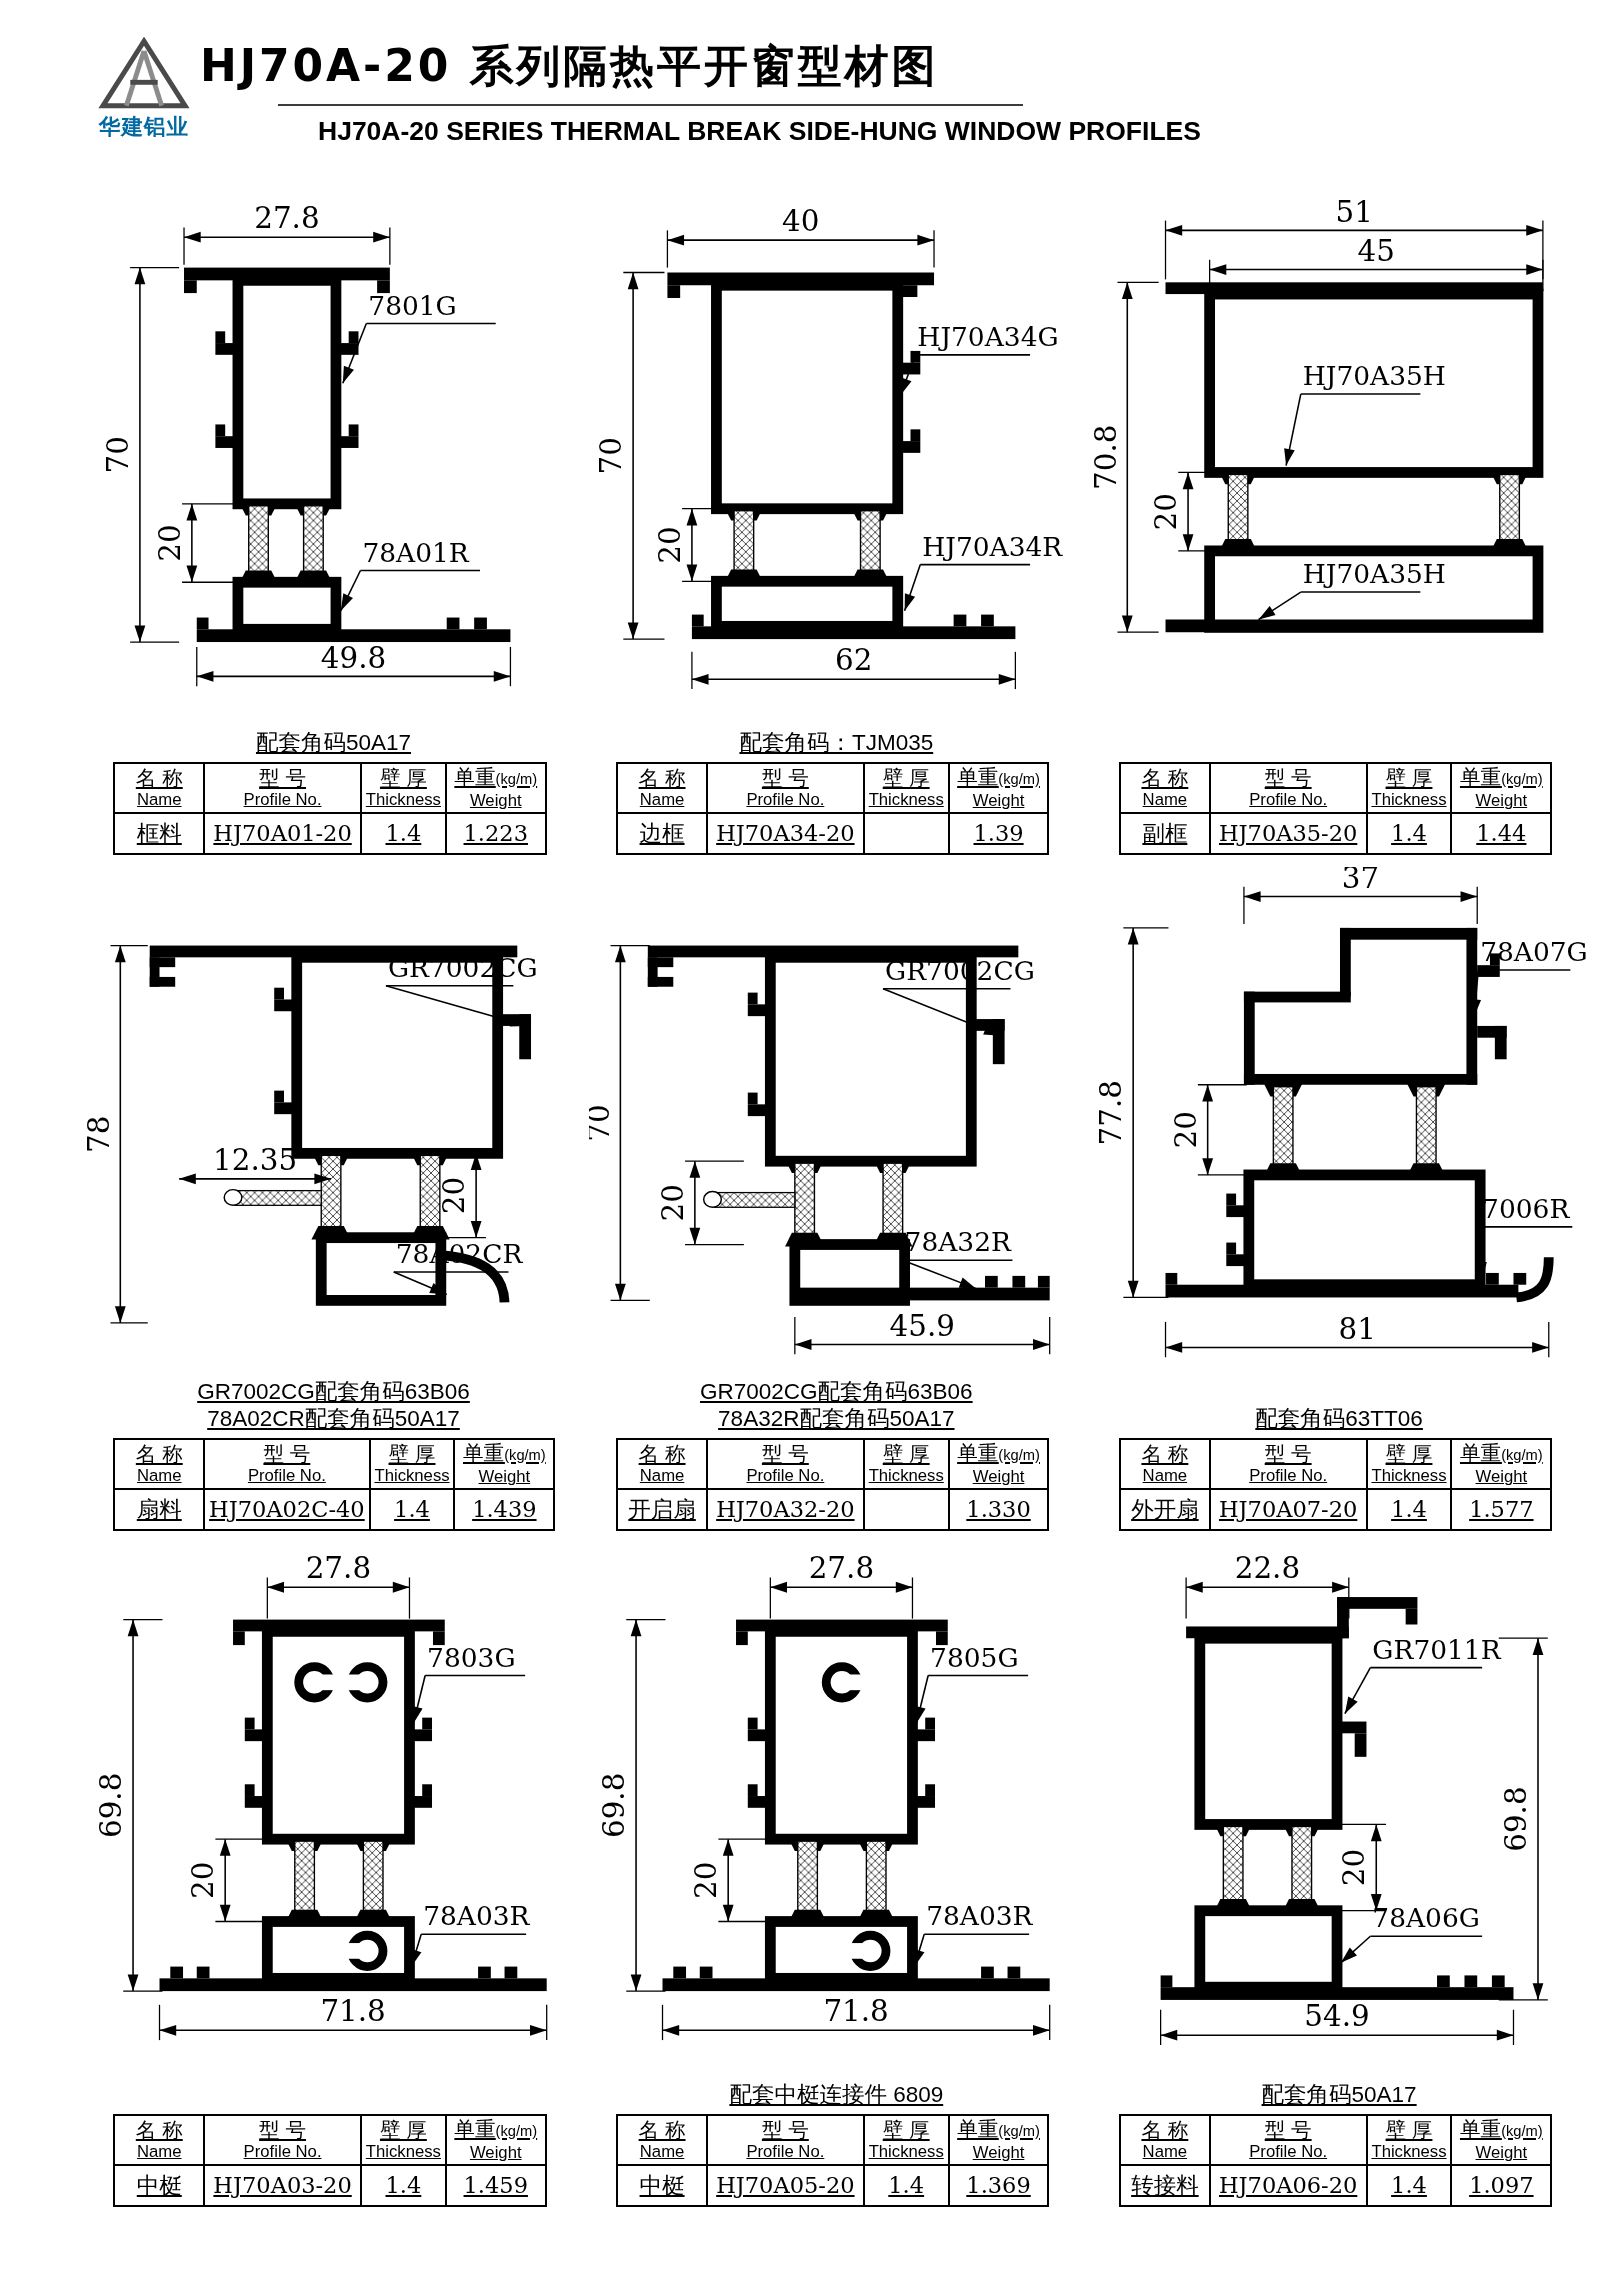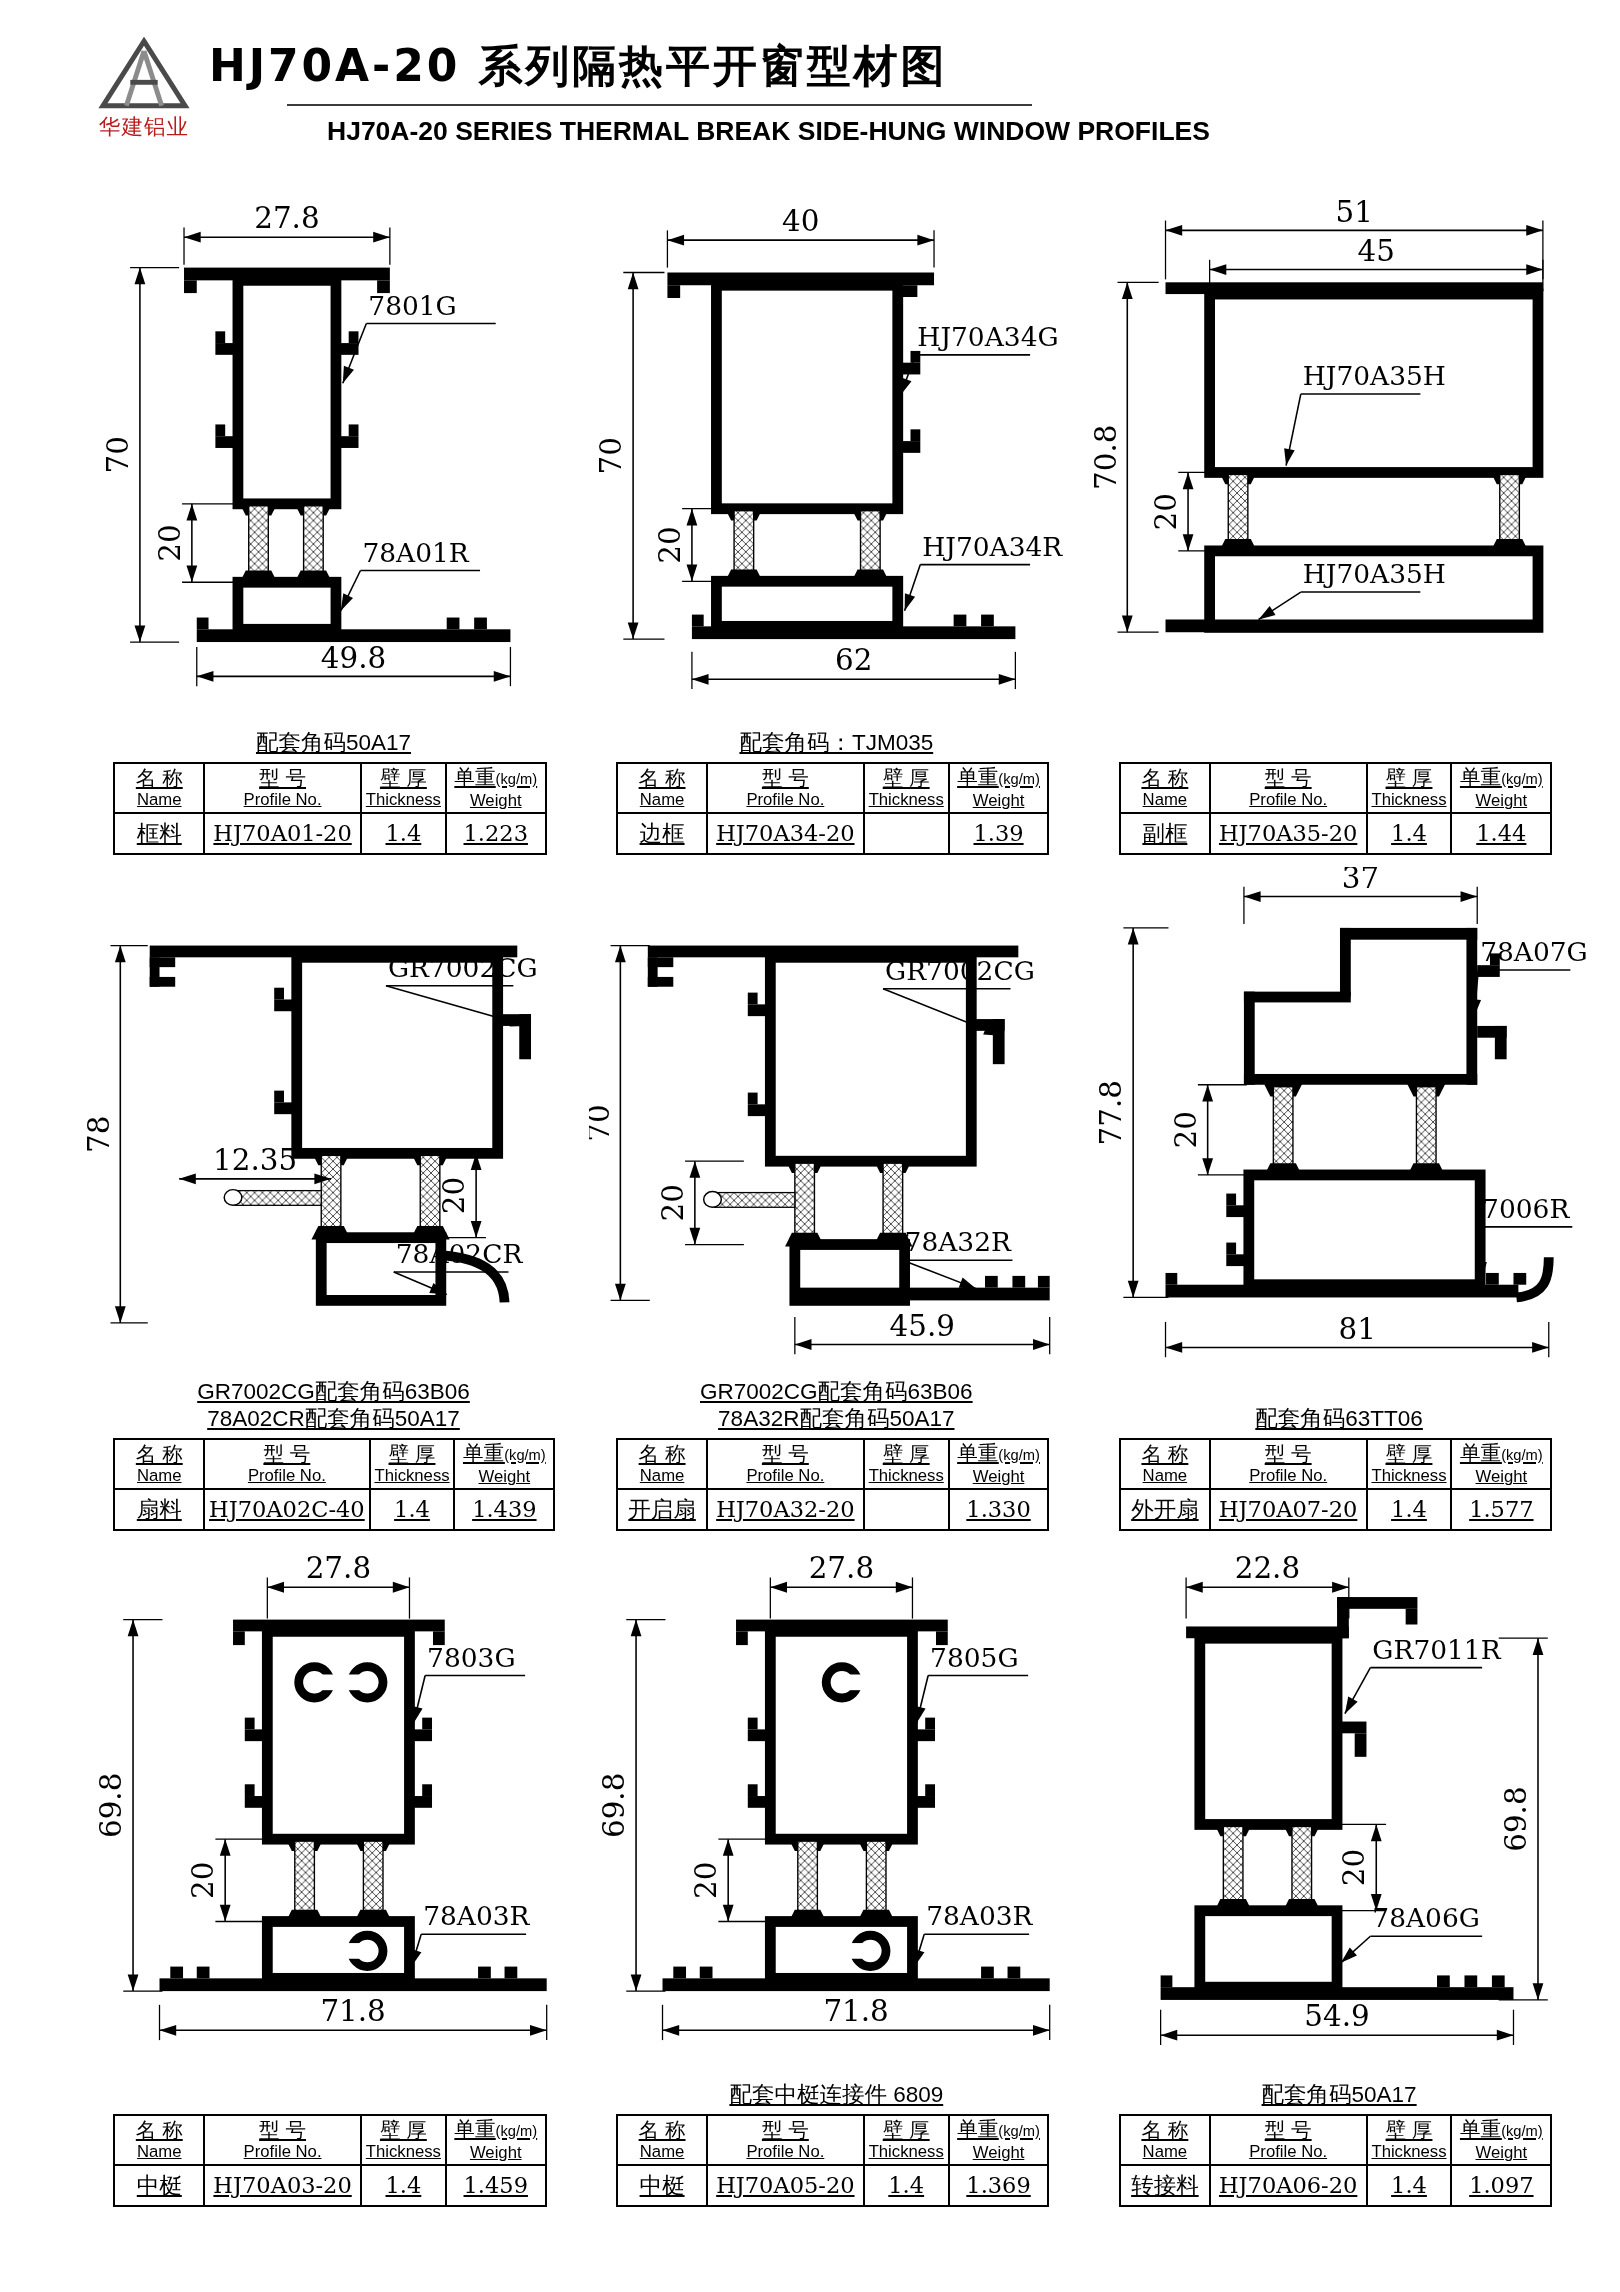--- a/index.html
+++ b/index.html
@@ -1,23 +1,23 @@
 <!DOCTYPE html>
 <html><head>
 <meta charset="utf-8">
 <style>
   html,body{margin:0;padding:0;background:#fff;}
   .page{position:relative;width:1620px;height:2293px;background:#fff;color:#000;
         font-family:"Liberation Sans",sans-serif;overflow:hidden;}
   .header{position:absolute;top:37px;left:90px;display:flex;align-items:flex-start;}
   .logo{width:108px;text-align:center;}
   .logo svg{display:block;margin:0 auto;}
-  .logo-text{font-size:21.6px;font-weight:400;color:#b91c1c;letter-spacing:1px;margin-top:2px;
+  .logo-text{font-size:21.6px;font-weight:700;color:#0369a1;letter-spacing:1px;margin-top:2px;
              font-family:"DejaVu Sans",sans-serif;white-space:nowrap;}
-  .title-wrap{margin-left:11px;width:823px;}
+  .title-wrap{margin-left:2px;width:823px;}
   .title{font-size:44px;font-weight:700;letter-spacing:2.9px;font-family:"DejaVu Sans",sans-serif;white-space:nowrap;}
   .rule{border-bottom:2.9px solid #3c3c3c;margin-top:7.8px;margin-left:78px;}
   .subtitle{font-size:26.5px;font-weight:600;margin-top:9.8px;text-align:center;padding-left:118px;
             font-family:"Liberation Sans",sans-serif;white-space:nowrap;}
   .grid{position:absolute;top:191px;left:86px;display:grid;grid-template-columns:repeat(3,495px);column-gap:7.8px;text-decoration:underline;}
   .cell{width:495px;height:676px;}
   .drawing{display:block;}
   .drawing text{font-family:"DejaVu Serif","Liberation Serif",serif;fill:#000;}
   .drawing .dim{font-size:30px;}
   .drawing .lbl{font-size:27px;}

